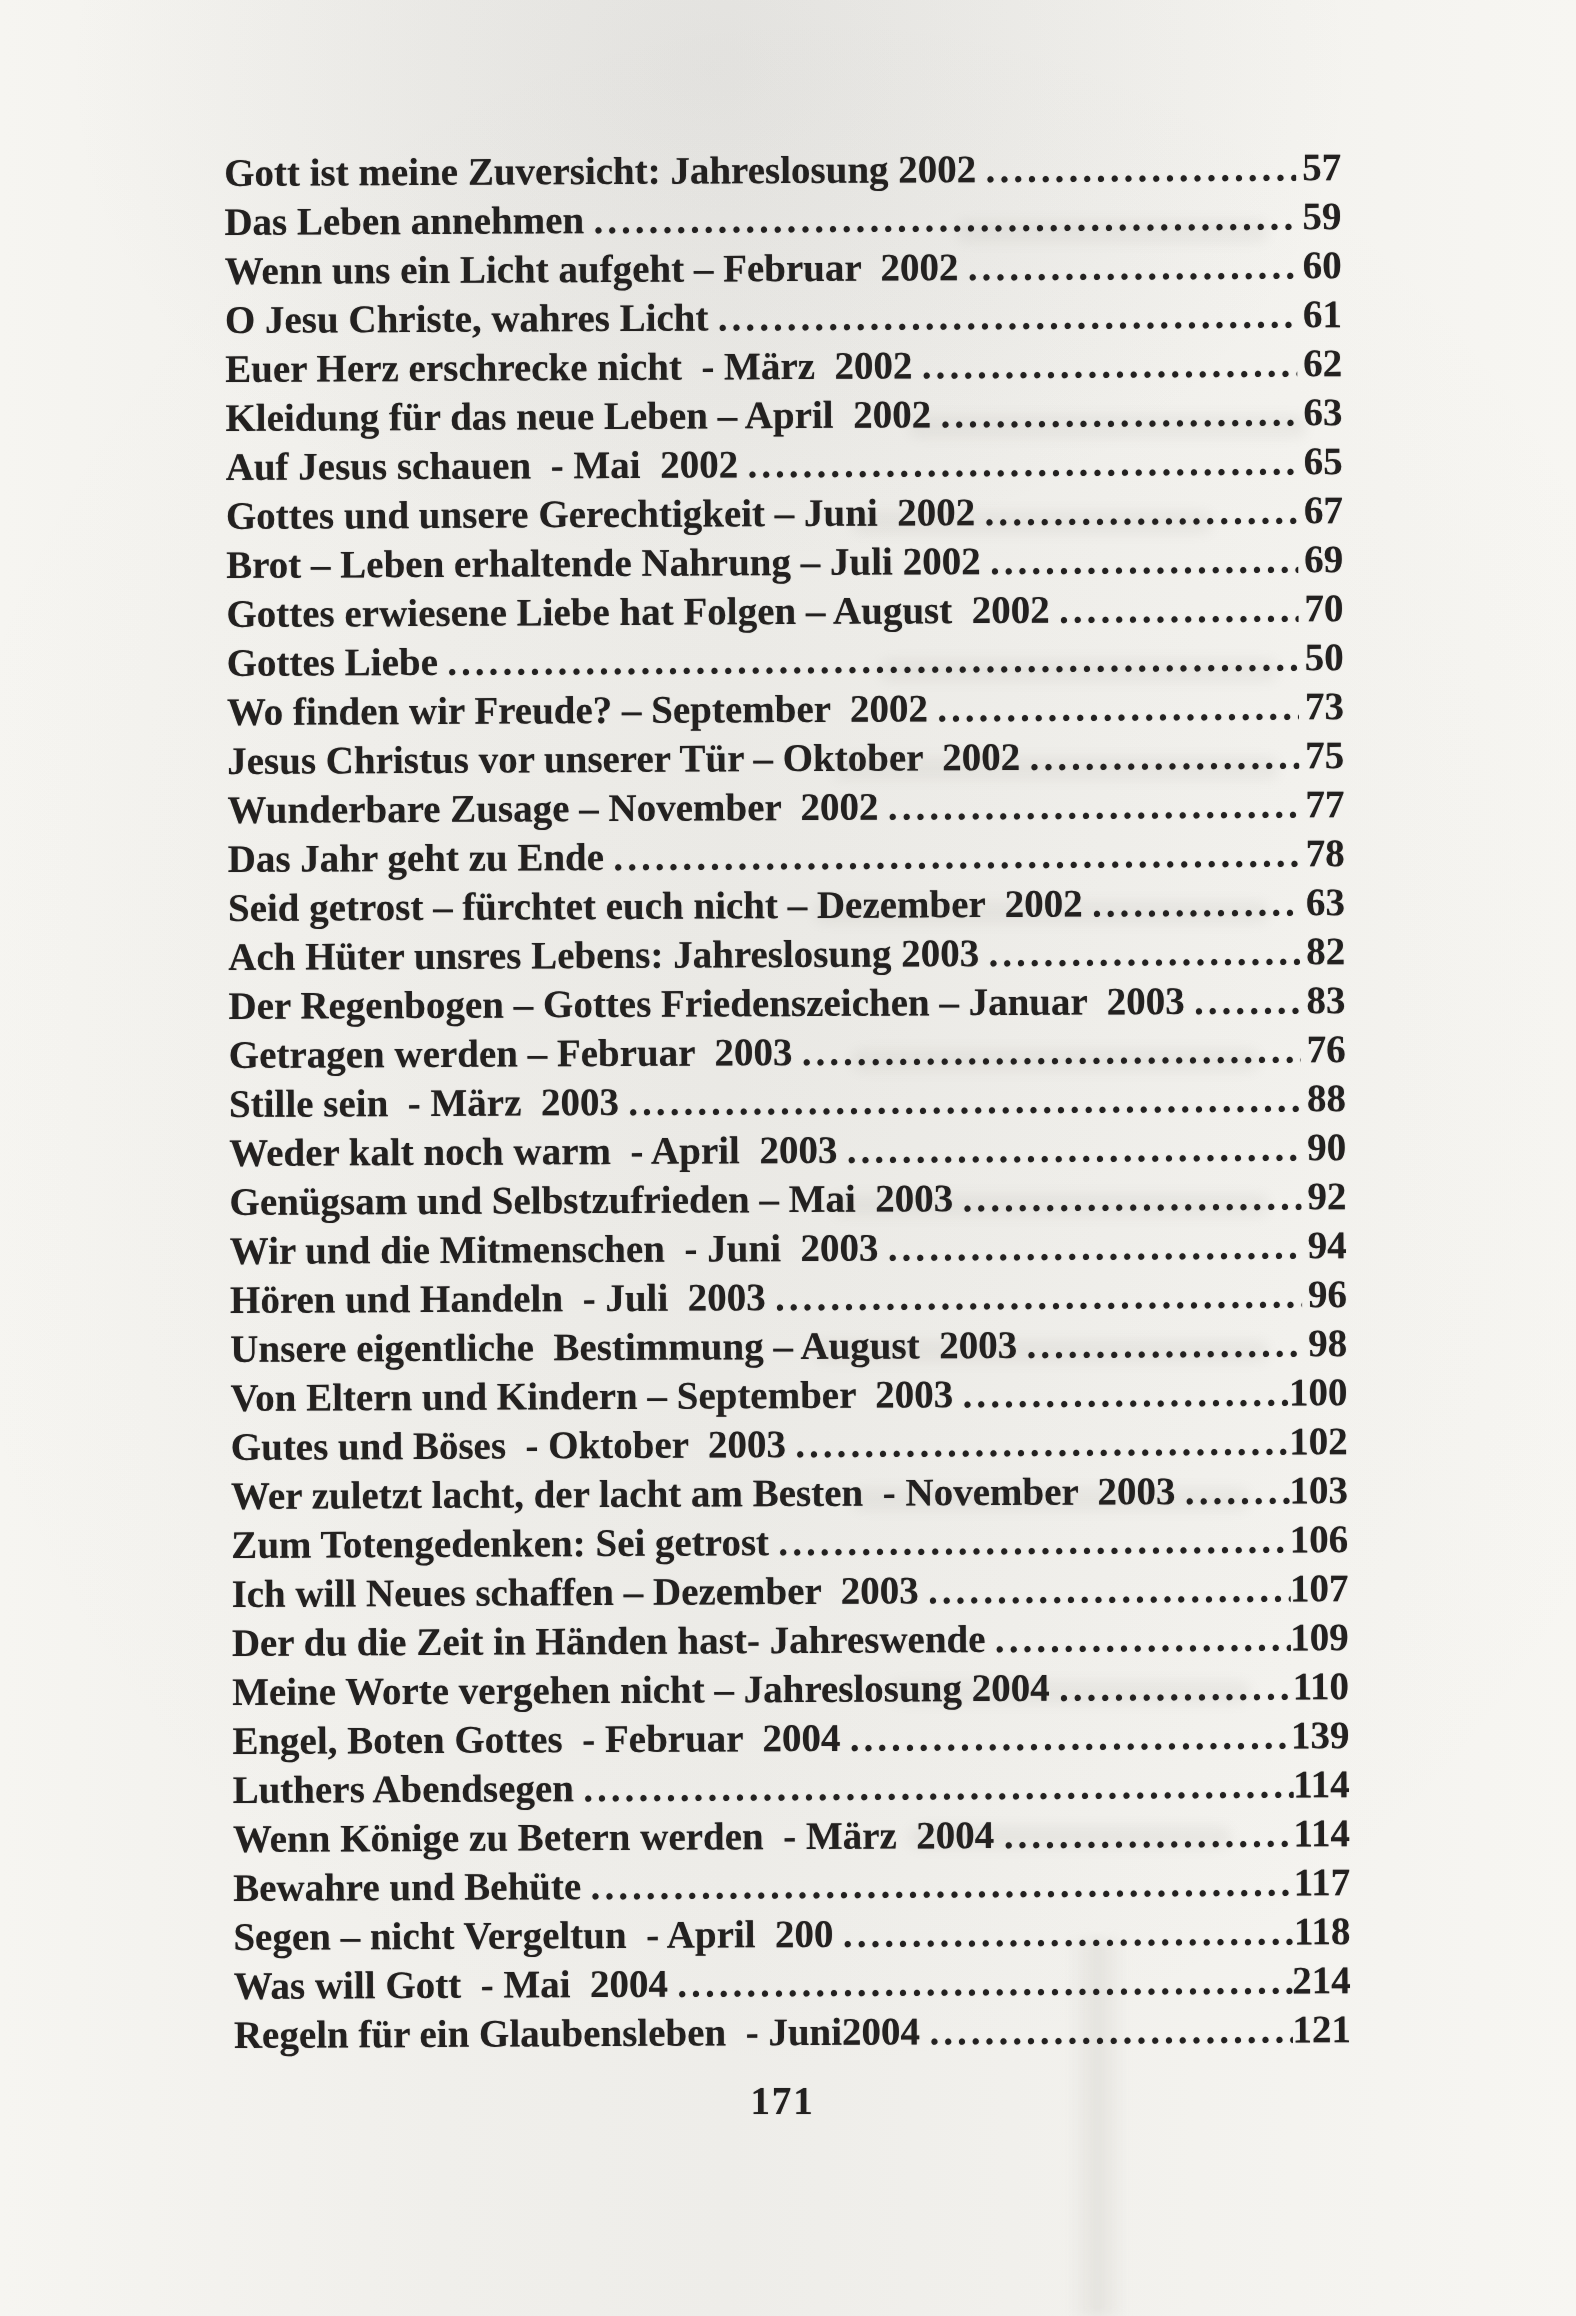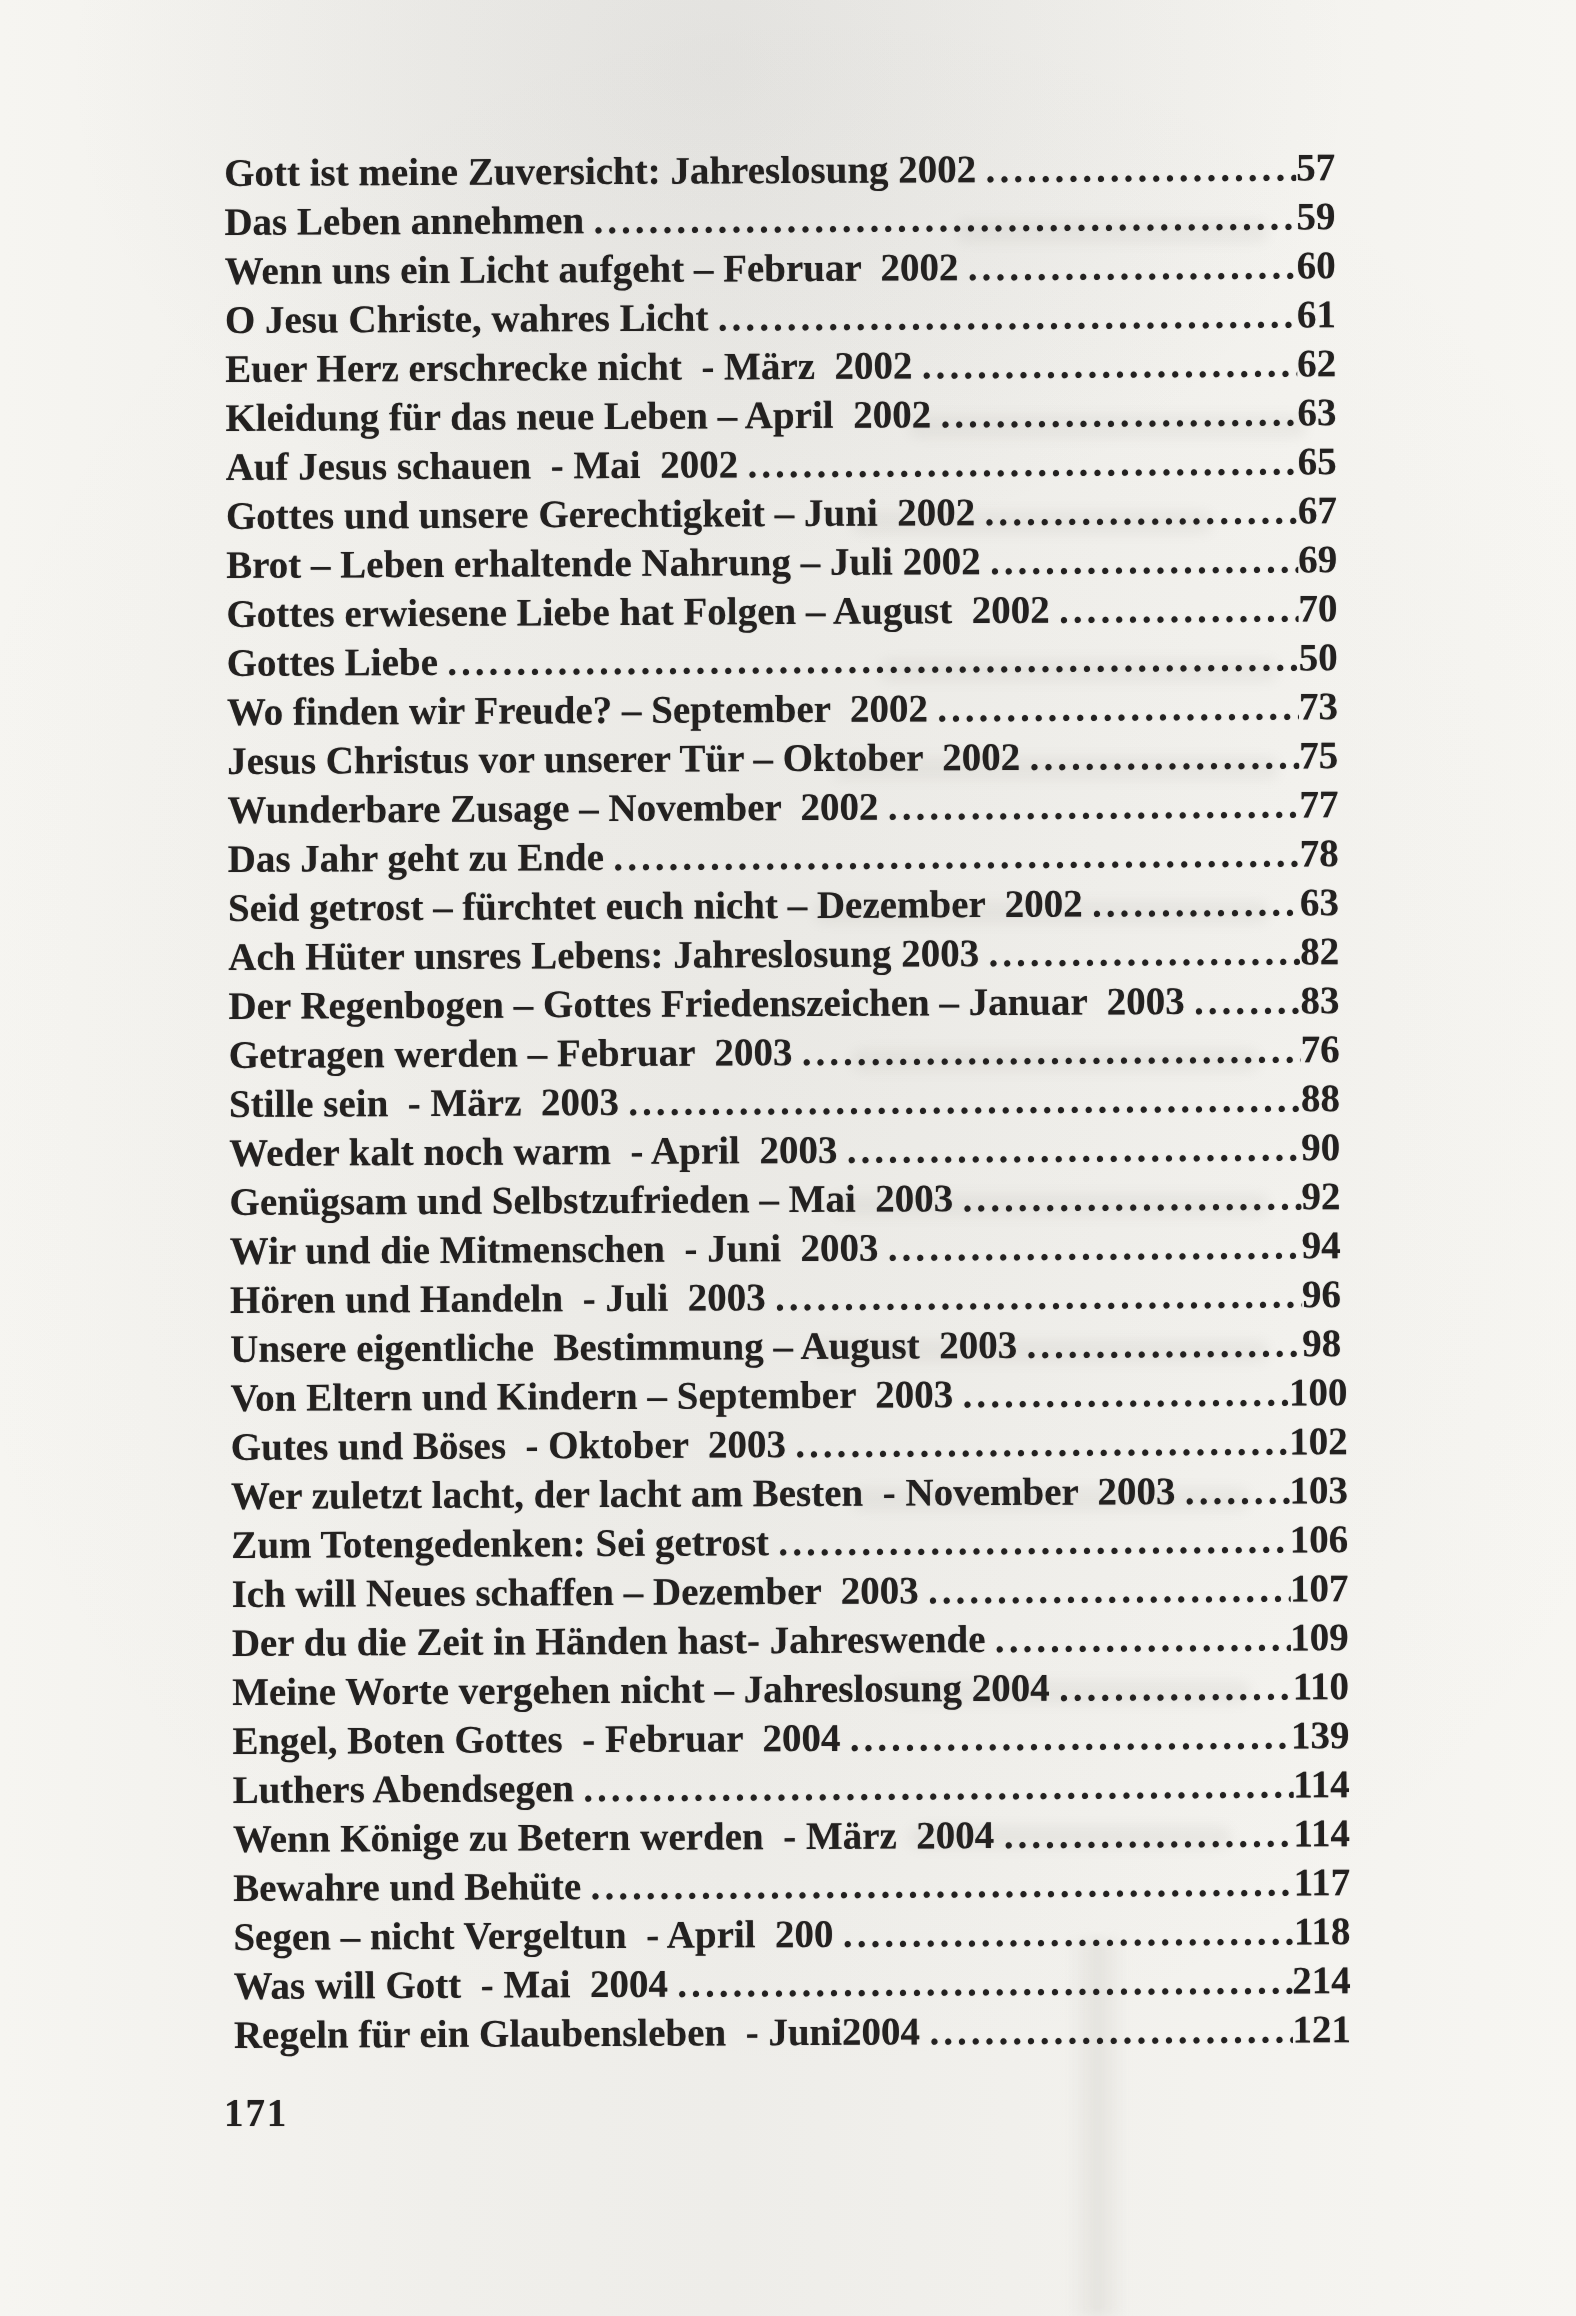--- a/index.html
+++ b/index.html
@@ -53,32 +53,33 @@
     overflow: hidden;
     white-space: nowrap;
     letter-spacing: 4.3px;
     padding-left: 9.5px;
     padding-right: 1.9px;
     font-size: 38px;
   }
 
   .pageno {
     flex: 0 0 auto;
+    text-align: right;
     min-width: 45px;
   }
 
   .footer-pagenum {
     position: absolute;
     left: 224px;
     top: 2078px;
     width: 1117px;
+    text-align: center;
     font-size: 39px;
     letter-spacing: 1.9px;
     text-shadow: 0 0 1.1px rgba(35,33,32,0.45);
-    margin-top: 12px;
   }
 
   
   .ghost {
     position: absolute;
     background: #8f8c84;
     opacity: 0.09;
     filter: blur(5.7px);
     border-radius: 9.5px;
     height: 23px;

